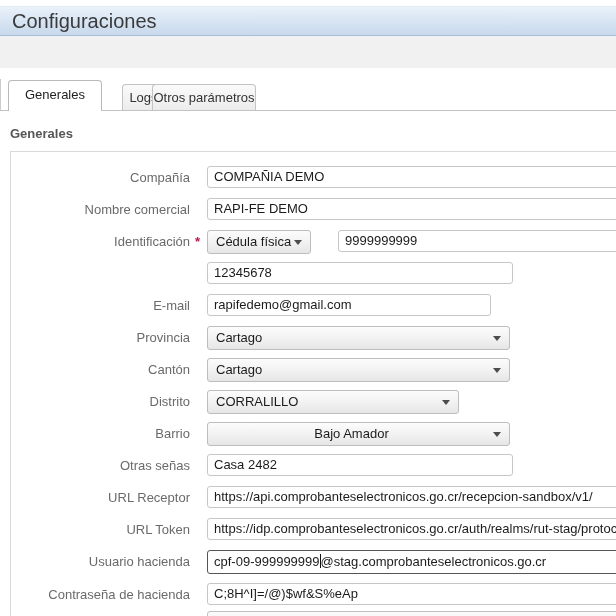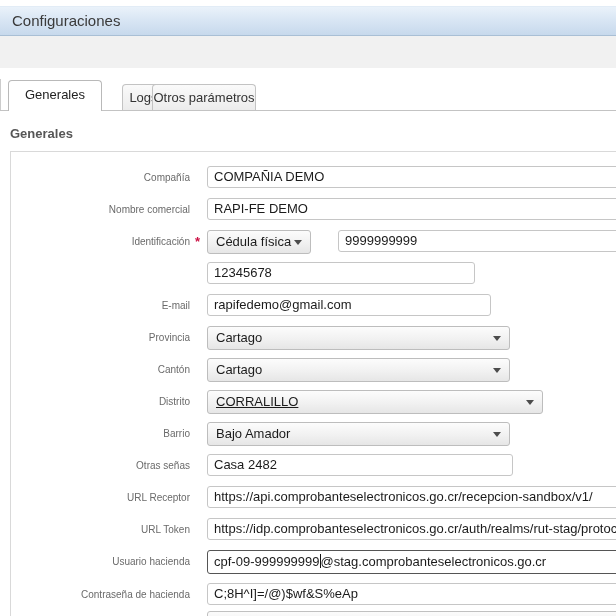--- a/index.html
+++ b/index.html
@@ -8,21 +8,21 @@
     background:#fff; font-family:"Liberation Sans","DejaVu Sans",sans-serif;
   }
   
   .titlebar {
     position:absolute; top:6px; left:0; width:100%; height:28px;
     background:linear-gradient(180deg,#eaf2fa 0%,#d9e6f4 45%,#c7d9ec 100%);
     border-top:1px solid #e2ecf6; border-bottom:1px solid #a9bfd5;
   }
   .titlebar .title {
     position:absolute; left:12px; top:0; line-height:28px;
-    font-size:15px; color:#3a3a3a;
+    font-size:20px; color:#3a3a3a;
   }
   
   .band { position:absolute; top:36px; left:0; width:100%; height:32px; background:#f1f1f1; }
 
   
   .tabstrip-line { position:absolute; top:110px; left:0; width:100%; height:0; border-top:1px solid #c3c3c3; z-index:1; }
   .tabstrip-edge { position:absolute; left:0; top:79px; height:31px; width:0; border-left:1px solid #cccccc; }
   .tab {
     position:absolute; box-sizing:border-box; border:1px solid #c3c3c3; border-bottom:none;
     border-radius:4px 4px 0 0; font-size:13px; color:#333; text-align:center;
@@ -38,21 +38,21 @@
   .section-heading { position:absolute; left:10px; top:126px; font-size:13px; font-weight:bold; color:#565656; }
   .panel {
     position:absolute; left:10px; top:151px; width:640px; height:500px;
     border-top:1px solid #d9d9d9; border-left:1px solid #d9d9d9;
   }
 
   
   .row { position:absolute; left:0; width:660px; height:26px; }
   .lbl {
     position:absolute; left:0; top:0; width:190px; text-align:right;
-    font-size:10px; color:#6a6a6a; line-height:23px; white-space:nowrap;
+    font-size:13px; color:#6a6a6a; line-height:23px; white-space:nowrap;
   }
   .req { position:absolute; left:195px; top:0; line-height:23px; color:#cc1144; font-size:13px; font-weight:bold; }
 
   .ctl {
     position:absolute; top:0; box-sizing:border-box; font-size:13px; color:#1b1b1b;
     white-space:nowrap; overflow:hidden;
   }
   .ti { border:1px solid #c6c6c6; border-radius:3px; background:#fff; height:22px; line-height:20px; padding:0 6px; }
   .ti.focused { border-color:#555; height:24px; line-height:22px; }
   .sel {
@@ -103,41 +103,41 @@
         <span class="lbl">Nombre comercial</span>
         <div class="ctl ti" style="left: 207px; width: 452px;"><span>RAPI-FE DEMO</span></div>
       </div>
       <div class="row" style="top: 230px;">
         <span class="lbl">Identificación</span>
         <span class="req">*</span>
         <div class="ctl sel" style="left: 207px; width: 104px;"><span>Cédula física</span><span class="arrow"></span></div>
         <div class="ctl ti" style="left: 338px; width: 321px;"><span>9999999999</span></div>
       </div>
       <div class="row" style="top: 262px;">
-        <div class="ctl ti" style="left: 207px; width: 268px;"><span>12345678</span></div>
+        <div class="ctl ti" style="left: 207px; width: 306px;"><span>12345678</span></div>
       </div>
       <div class="row" style="top: 294px;">
         <span class="lbl">E-mail</span>
         <div class="ctl ti" style="left: 207px; width: 284px;"><span>rapifedemo@gmail.com</span></div>
       </div>
       <div class="row" style="top: 326px;">
         <span class="lbl">Provincia</span>
         <div class="ctl sel" style="left: 207px; width: 303px;"><span>Cartago</span><span class="arrow"></span></div>
       </div>
       <div class="row" style="top: 358px;">
         <span class="lbl">Cantón</span>
         <div class="ctl sel" style="left: 207px; width: 303px;"><span>Cartago</span><span class="arrow"></span></div>
       </div>
       <div class="row" style="top: 390px;">
         <span class="lbl">Distrito</span>
-        <div class="ctl sel" style="left: 207px; width: 336px; text-decoration: underline;"><span>CORRALILLO</span><span class="arrow"></span></div>
+        <div class="ctl sel" style="left: 207px; width: 252px;"><span>CORRALILLO</span><span class="arrow"></span></div>
       </div>
       <div class="row" style="top: 422px;">
         <span class="lbl">Barrio</span>
-        <div class="ctl sel" style="left: 207px; width: 303px;"><span>Bajo Amador</span><span class="arrow"></span></div>
+        <div class="ctl sel" style="left: 207px; width: 303px; text-align: center;"><span>Bajo Amador</span><span class="arrow"></span></div>
       </div>
       <div class="row" style="top: 454px;">
         <span class="lbl">Otras señas</span>
         <div class="ctl ti" style="left: 207px; width: 306px;"><span>Casa 2482</span></div>
       </div>
       <div class="row" style="top: 486px;">
         <span class="lbl">URL Receptor</span>
         <div class="ctl ti" style="left: 207px; width: 452px;"><span>https://api.comprobanteselectronicos.go.cr/recepcion-sandbox/v1/</span></div>
       </div>
       <div class="row" style="top: 518px;">

